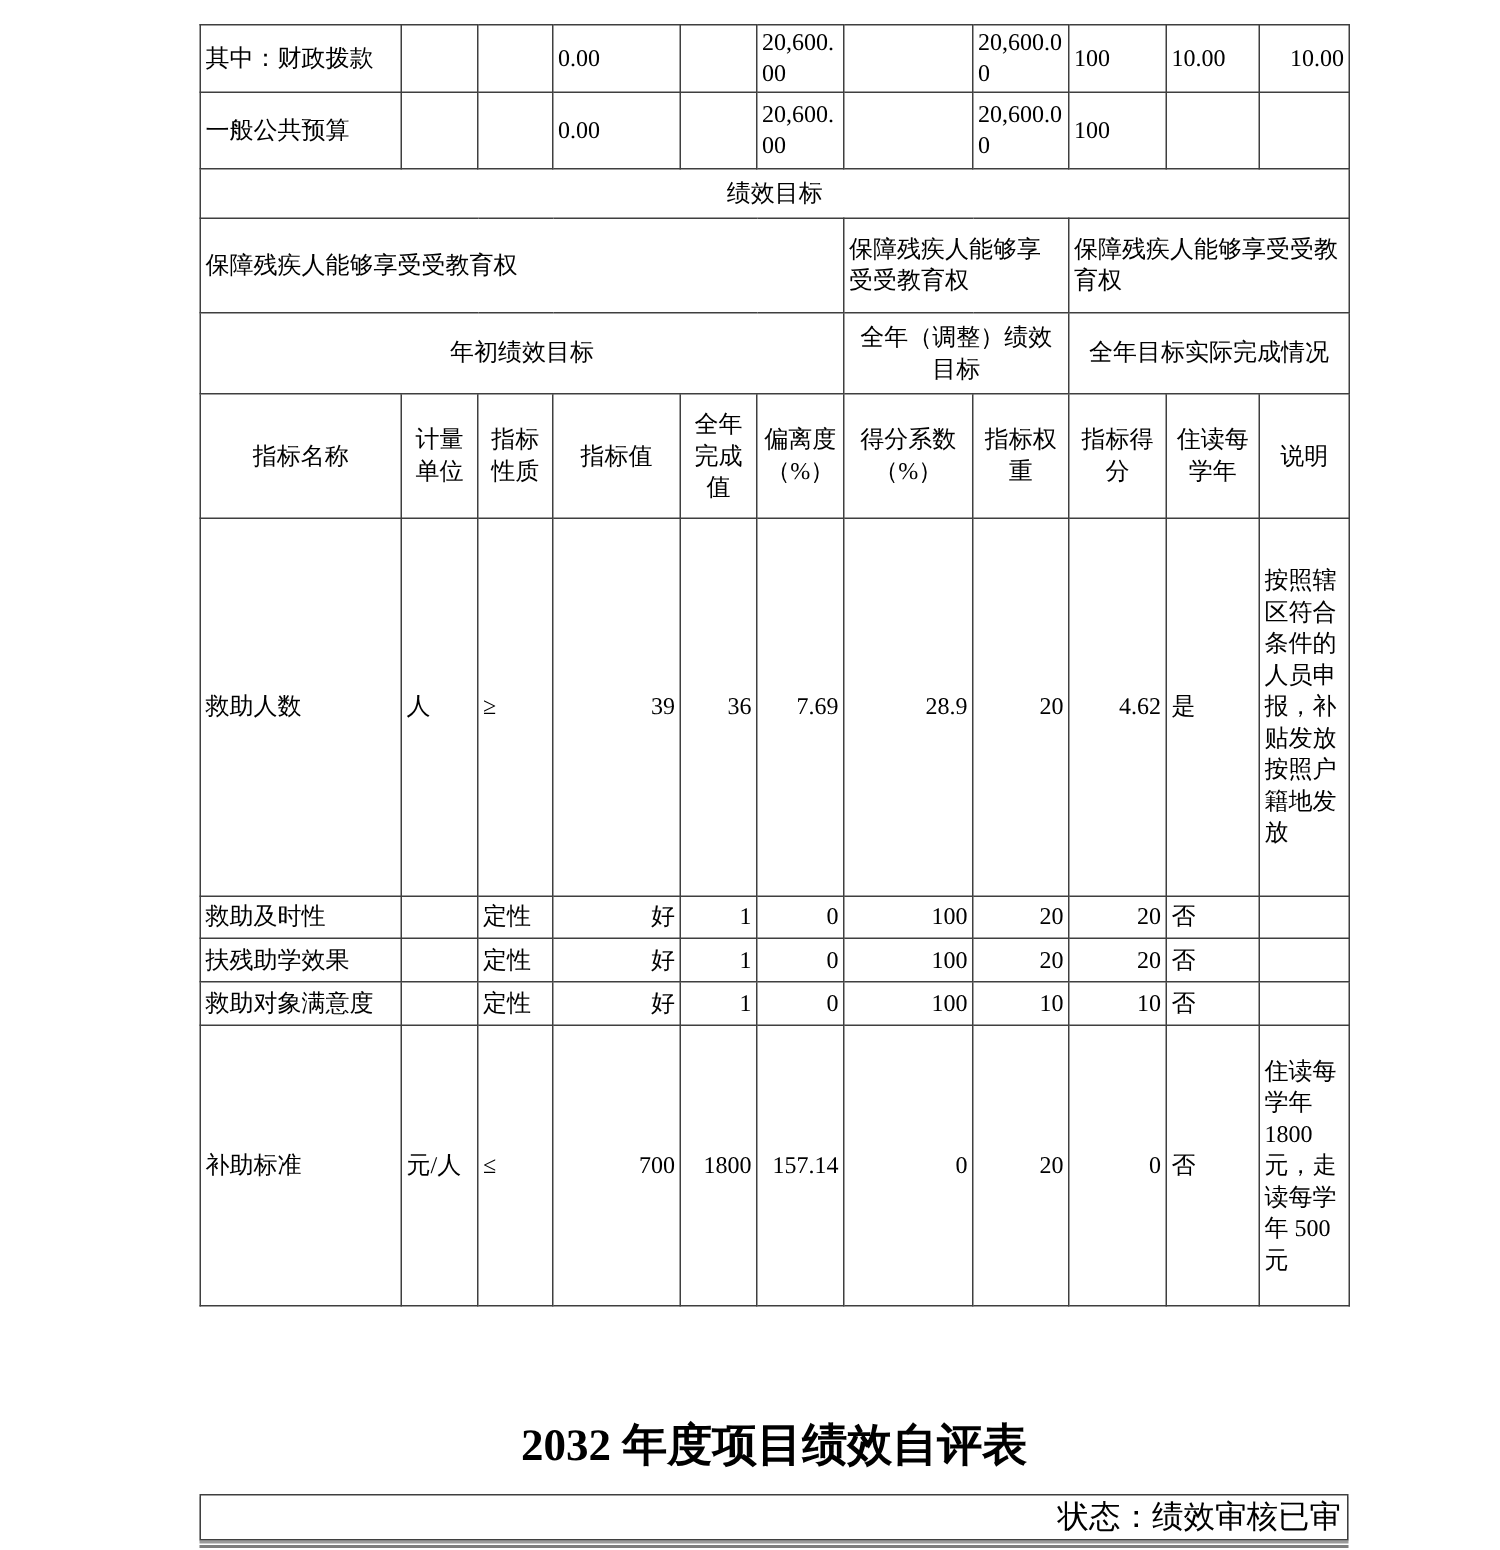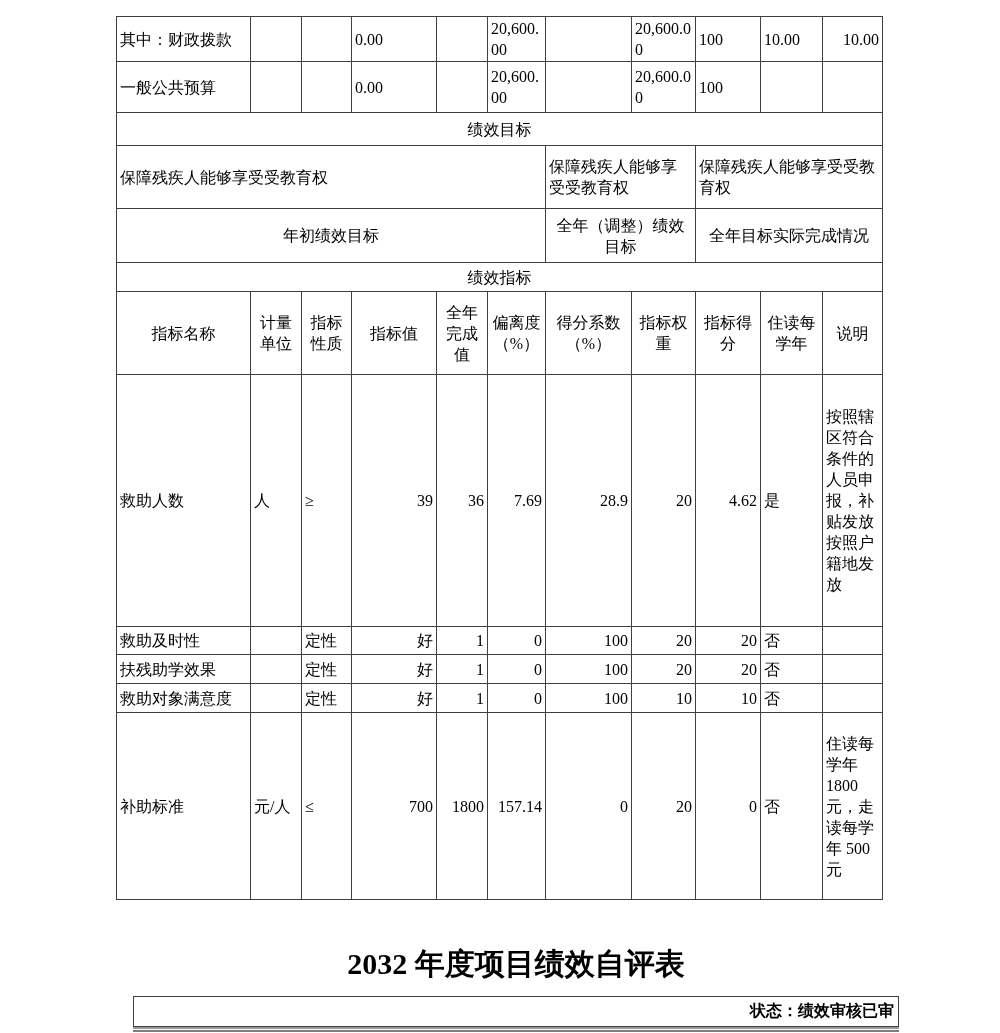--- a/index.html
+++ b/index.html
@@ -4,21 +4,21 @@
 <style>
   * { margin: 0; padding: 0; box-sizing: border-box; }
   html, body {
     width: 1000px; height: 1033px;
     background: #ffffff;
     font-family: "Liberation Serif", "DejaVu Serif", serif;
     color: #000;
     position: relative;
     overflow: hidden;
   }
-  #doc { position: absolute; left: 116px; top: 16px; width: 766px; }
+  #doc { position: absolute; left: 133px; top: 16px; width: 766px; }
 
   table.grid {
     border-collapse: collapse;
     table-layout: fixed;
     width: 766px;
   }
   table.grid td {
     border: 1px solid #3f3f3f;
     font-size: 16px;
     line-height: 21px;
@@ -48,24 +48,23 @@
     position: absolute;
     left: 133px; top: 996px;
     width: 766px; height: 31px;
     border: 1px solid #3f3f3f;
     box-shadow: 0 2px 0 0 #9a9a9a;
     background: #fff;
   }
   #status-bar .status-text {
     display: block;
     text-align: right;
-    font-size: 16px;
+    font-size: 21px;
     line-height: 28px;
     padding-right: 4px;
-    font-weight: bold;
   }
   #next-table-stub {
     position: absolute;
     left: 133px; top: 1030px;
     width: 766px; height: 2px;
     background: #7d7d7d;
   }
 </style>
 </head>
 <body>
@@ -121,23 +120,20 @@
       <td colspan="6" class="al vtop">保障残疾人能够享受受教育权</td>
       <td colspan="2" class="al vtop">保障残疾人能够享受受教育权</td>
       <td colspan="3" class="al vtop">保障残疾人能够享受受教育权</td>
     </tr>
     <tr style="height:54px">
       <td colspan="6" class="ac">年初绩效目标</td>
       <td colspan="2" class="ac">全年（调整）绩效目标</td>
       <td colspan="3" class="ac">全年目标实际完成情况</td>
     </tr>
 
-    <tr class="section" style="height:29px">
-      <td colspan="11" class="ac">绩效指标</td>
-    </tr>
     <tr style="height:83px">
       <td class="ac">指标名称</td>
       <td class="ac">计量单位</td>
       <td class="ac">指标性质</td>
       <td class="ac">指标值</td>
       <td class="ac">全年完成值</td>
       <td class="ac">偏离度（%）</td>
       <td class="ac">得分系数（%）</td>
       <td class="ac">指标权重</td>
       <td class="ac">指标得分</td>

